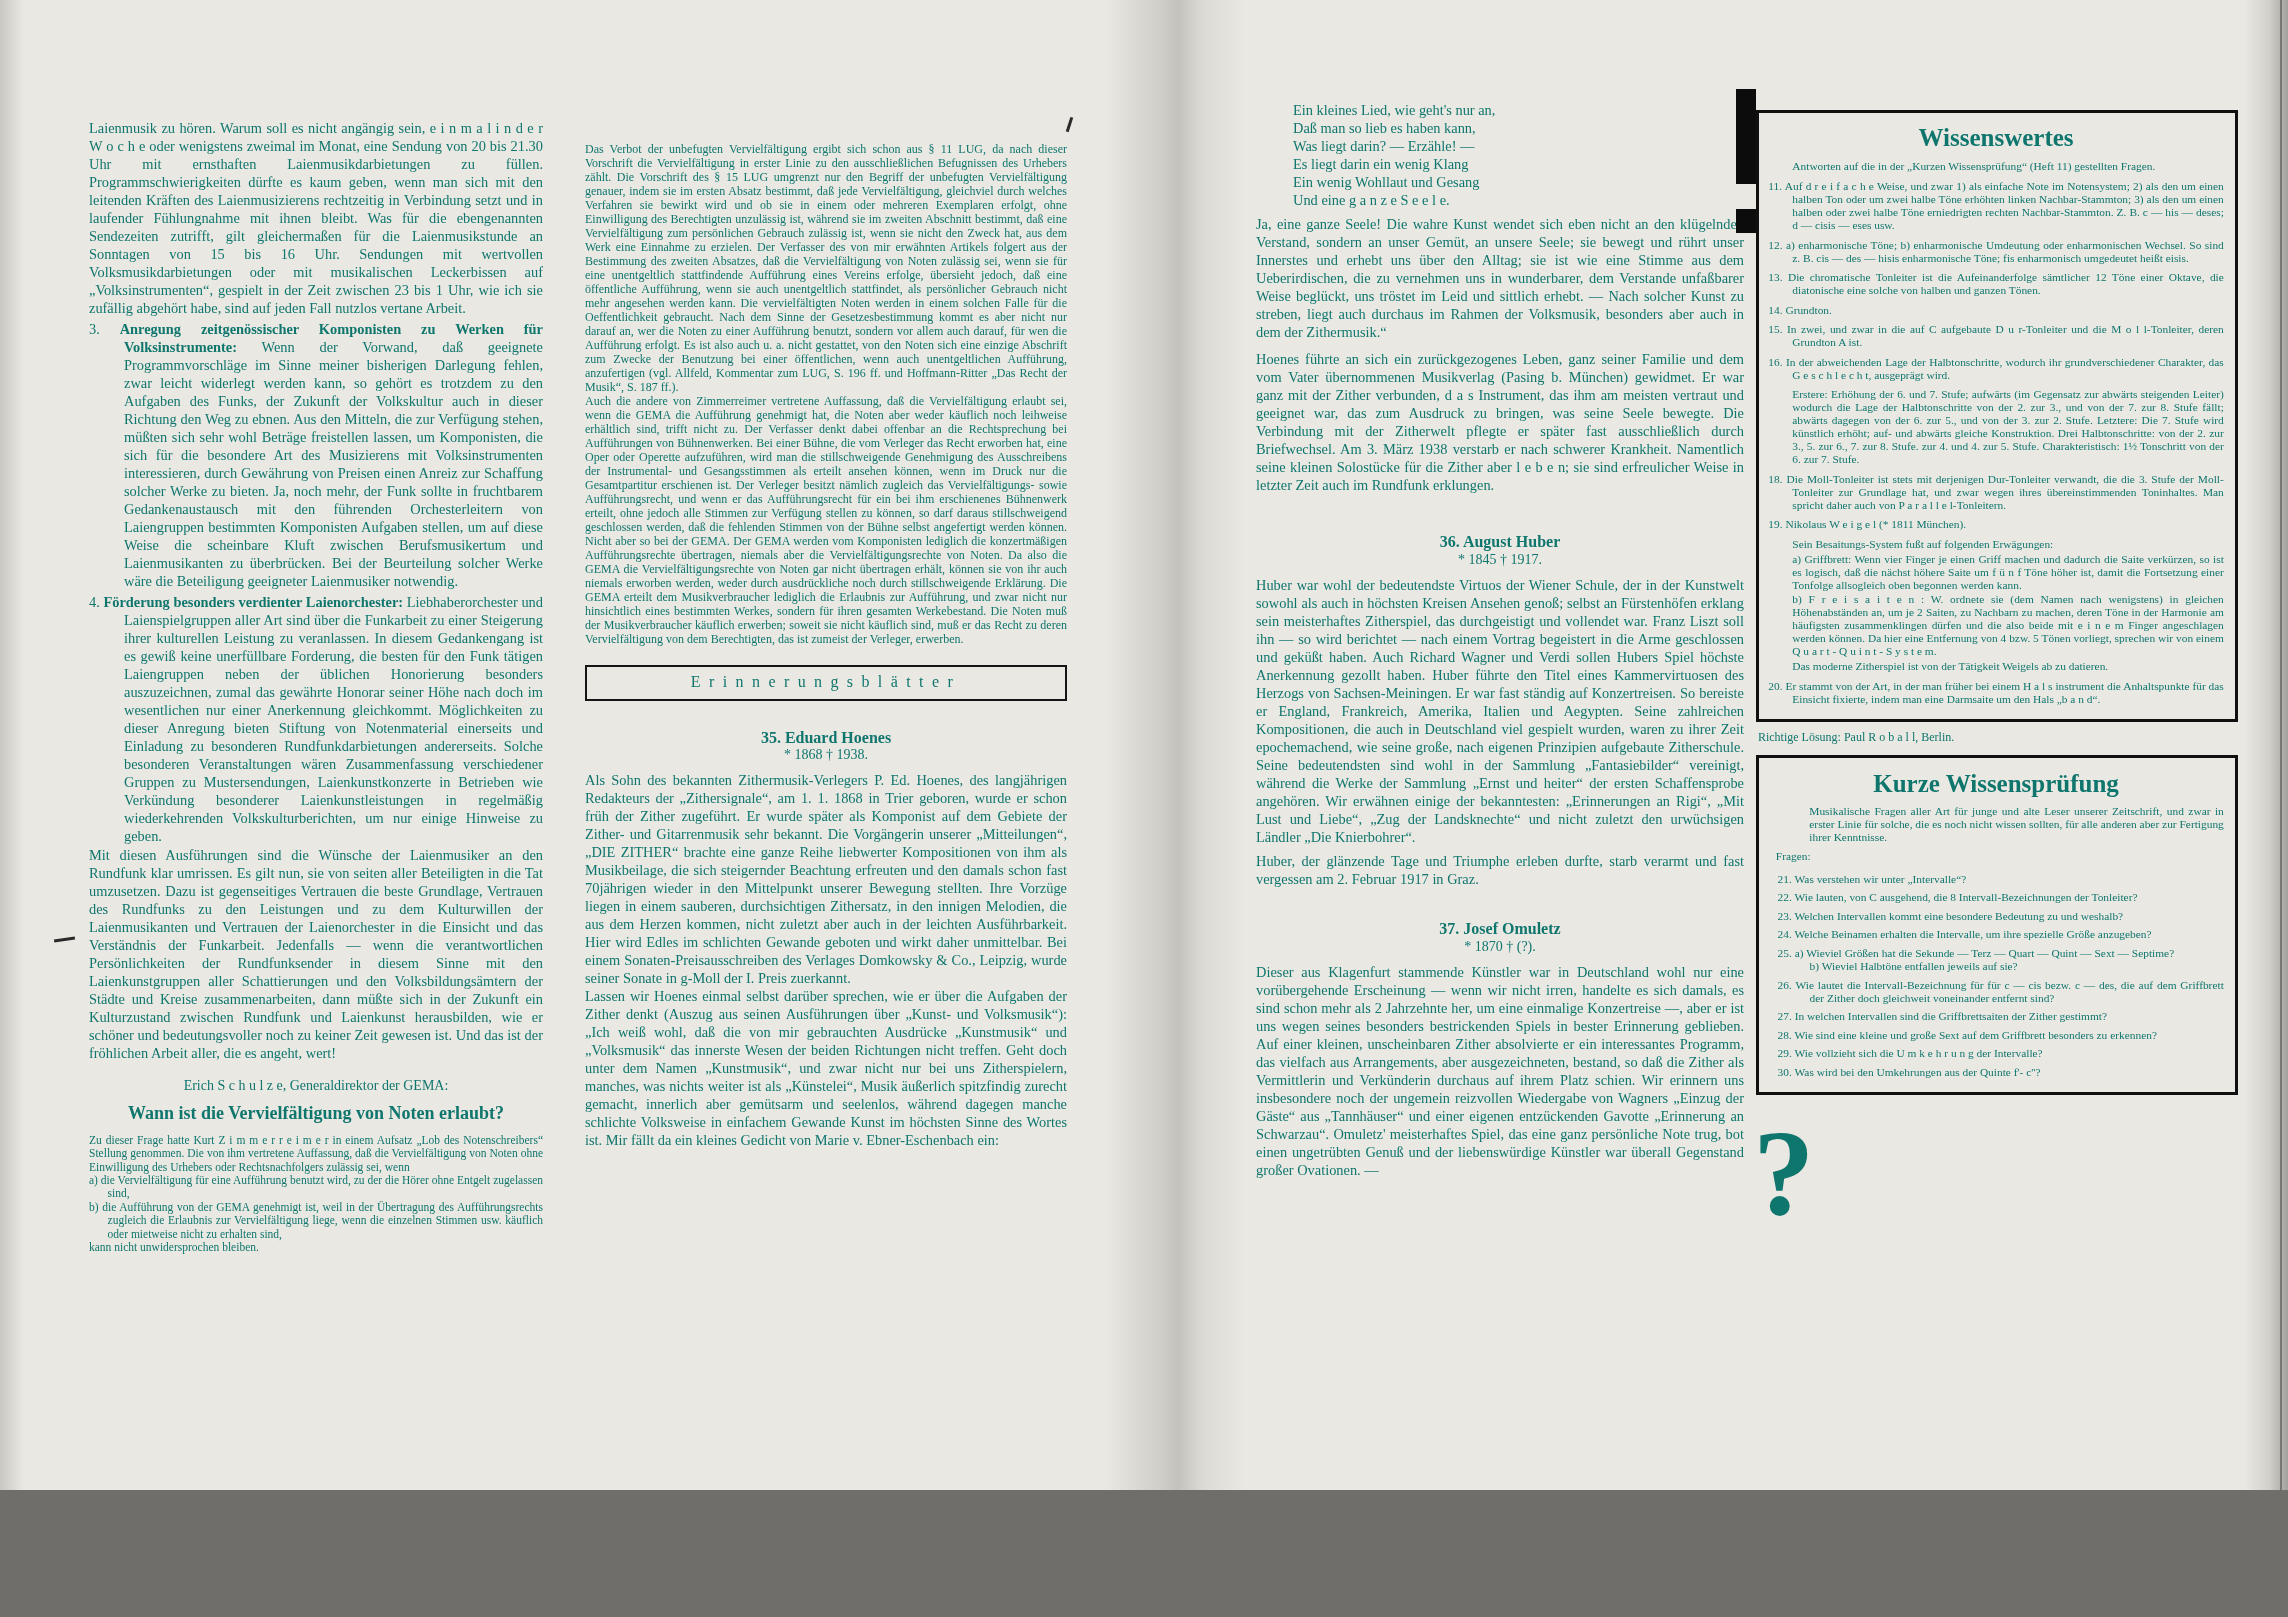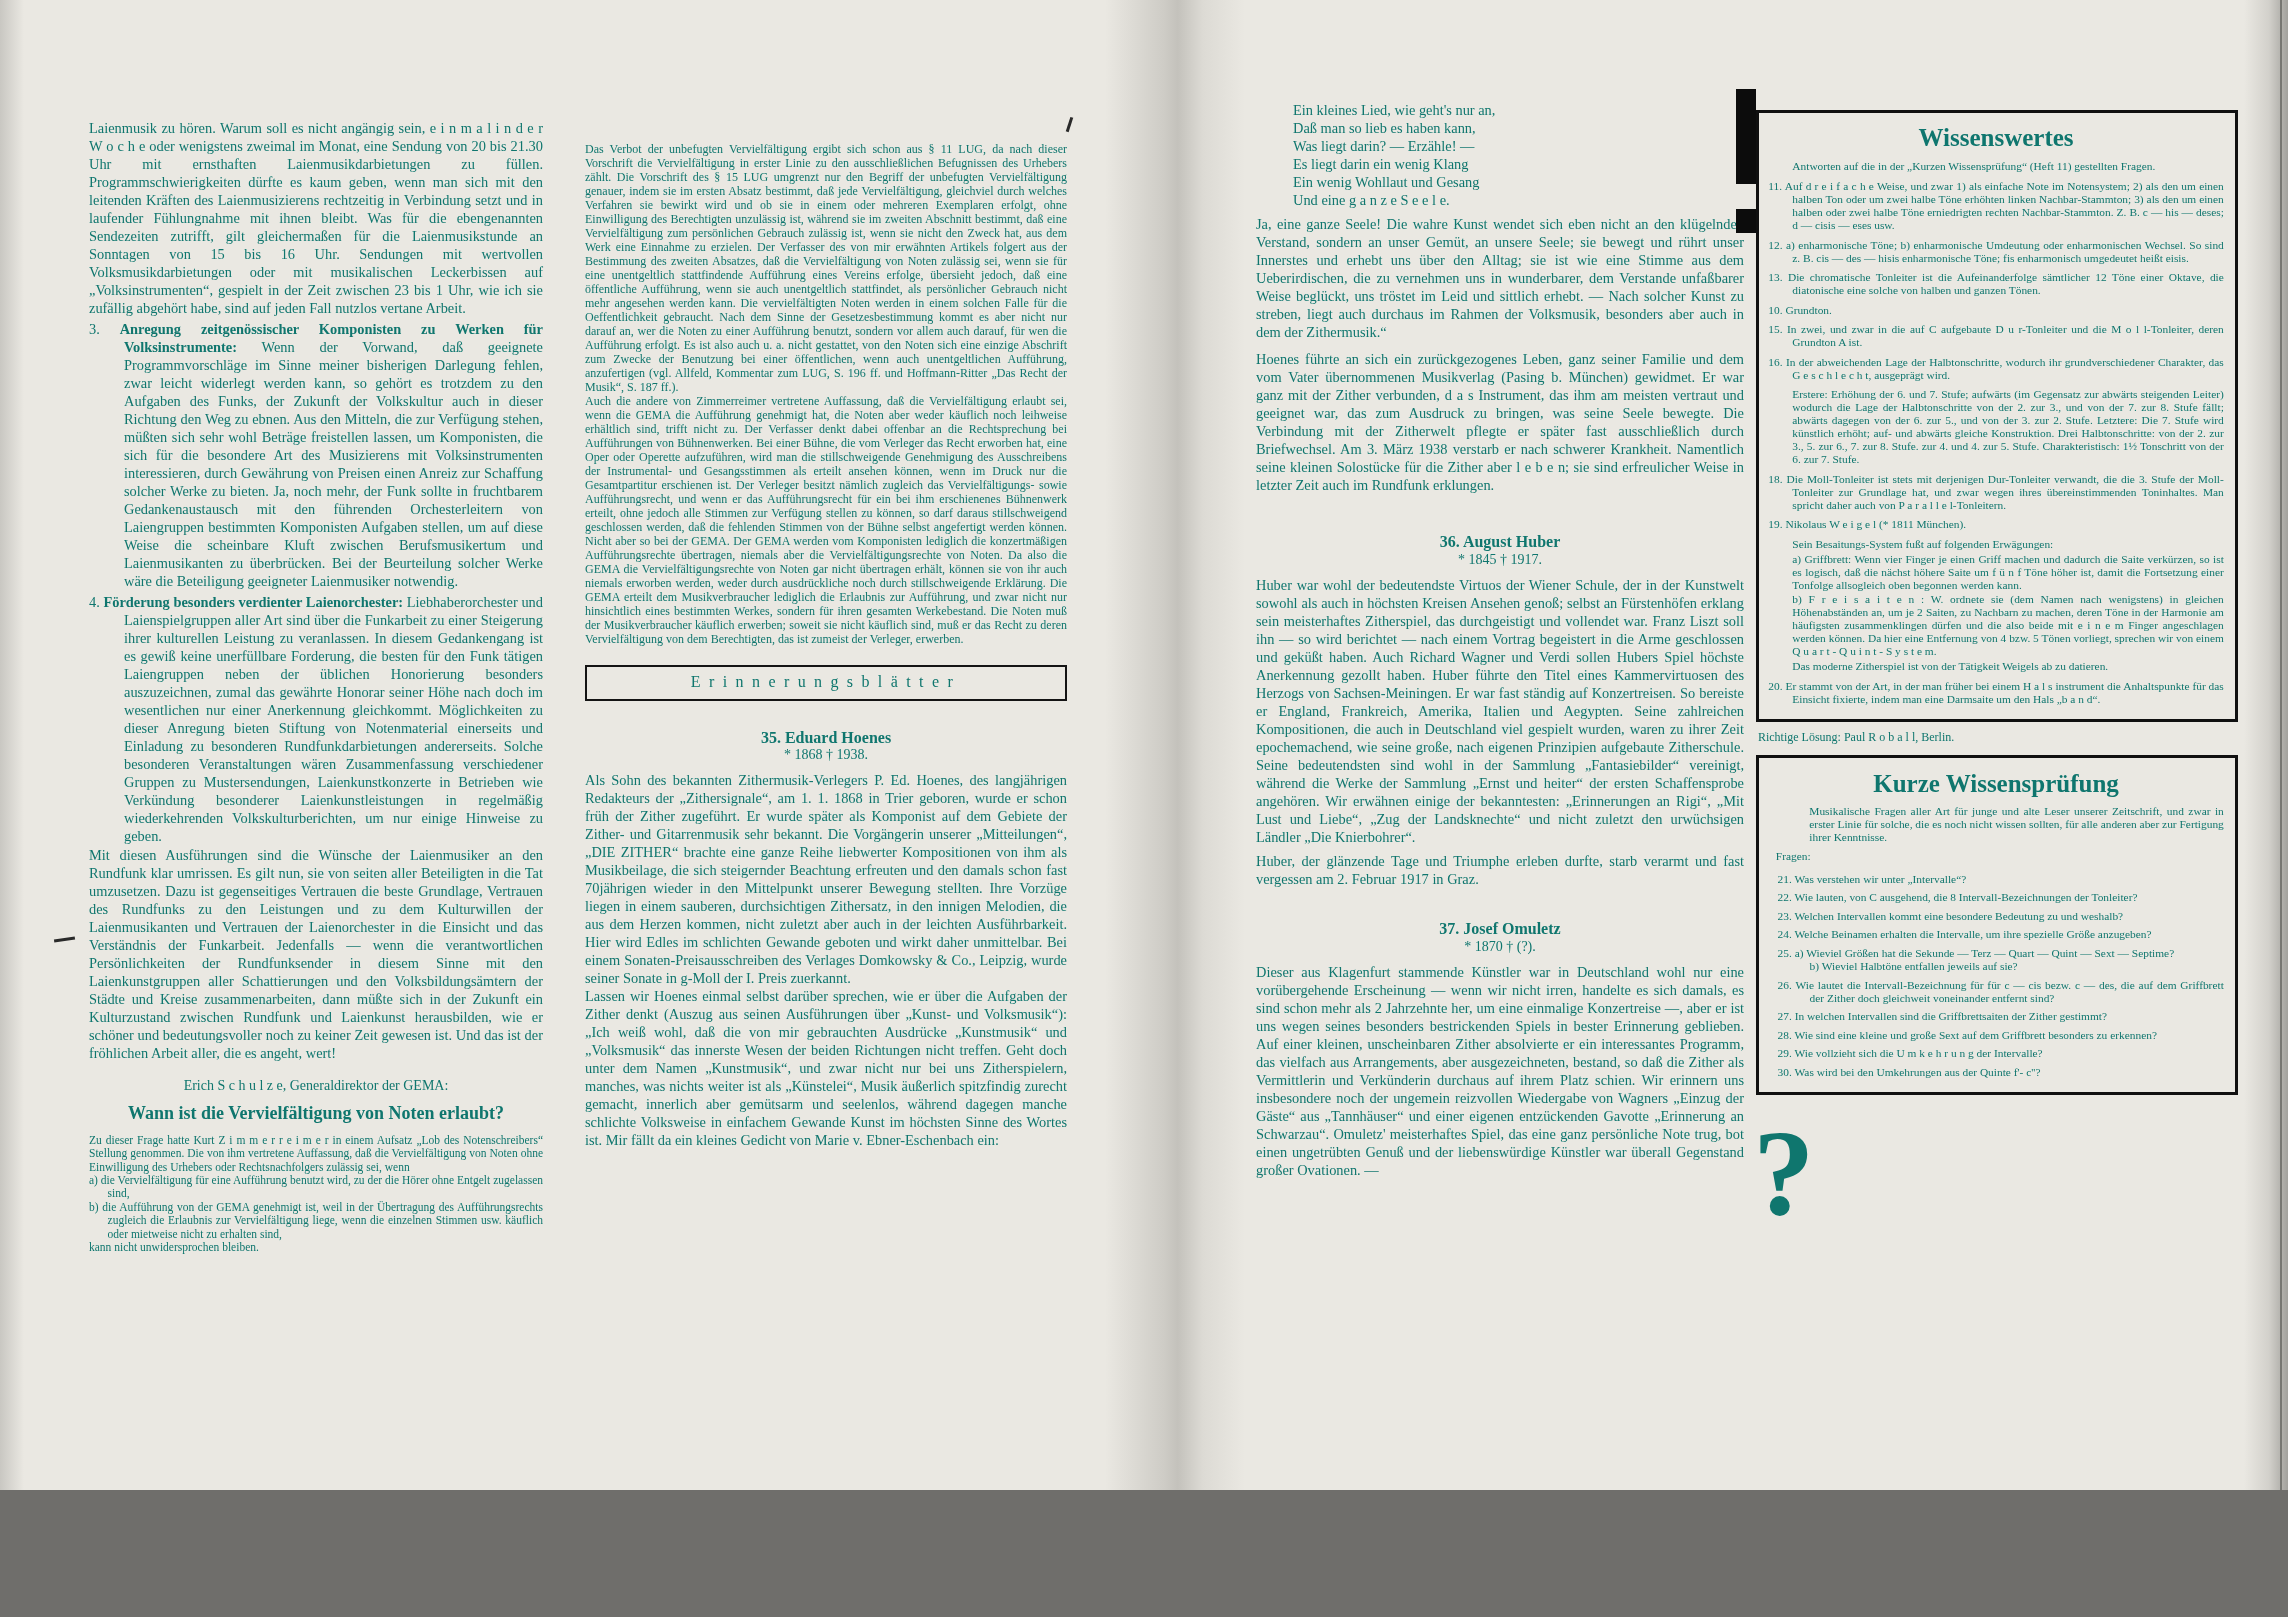--- a/index.html
+++ b/index.html
@@ -101,21 +101,21 @@
     <p>Dieser aus Klagenfurt stammende Künstler war in Deutschland wohl nur eine vorübergehende Erscheinung — wenn wir nicht irren, handelte es sich damals, es sind schon mehr als 2 Jahrzehnte her, um eine einmalige Konzertreise —, aber er ist uns wegen seines besonders bestrickenden Spiels in bester Erinnerung geblieben. Auf einer kleinen, unscheinbaren Zither absolvierte er ein interessantes Programm, das vielfach aus Arrangements, aber ausgezeichneten, bestand, so daß die Zither als Vermittlerin und Verkünderin durchaus auf ihrem Platz schien. Wir erinnern uns insbesondere noch der ungemein reizvollen Wiedergabe von Wagners „Einzug der Gäste“ aus „Tannhäuser“ und einer eigenen entzückenden Gavotte „Erinnerung an Schwarzau“. Omuletz' meisterhaftes Spiel, das eine ganz persönliche Note trug, bot einen ungetrübten Genuß und der liebenswürdige Künstler war überall Gegenstand großer Ovationen. —</p>
   </div>
 
   <div class="col" style="left:1756px;top:110px;width:482px;">
     <div class="wbox">
       <h2 class="wtitle">Wissenswertes</h2>
       <p class="wintro tiny">Antworten auf die in der „Kurzen Wissensprüfung“ (Heft 11) gestellten Fragen.</p>
       <p class="witem tiny"><span>11.</span> <span>Auf d r e i f a c h e Weise, und zwar 1) als einfache Note im Notensystem; 2) als den um einen halben Ton oder um zwei halbe Töne erhöhten linken Nachbar-Stammton; 3) als den um einen halben oder zwei halbe Töne erniedrigten rechten Nachbar-Stammton. Z. B. c — his — deses; d — cisis — eses usw.</span></p>
       <p class="witem tiny"><span>12.</span> <span>a) enharmonische Töne; b) enharmonische Umdeutung oder enharmonischen Wechsel. So sind z. B. cis — des — hisis enharmonische Töne; fis enharmonisch umgedeutet heißt eisis.</span></p>
       <p class="witem tiny"><span>13.</span> <span>Die chromatische Tonleiter ist die Aufeinanderfolge sämtlicher 12 Töne einer Oktave, die diatonische eine solche von halben und ganzen Tönen.</span></p>
-      <p class="witem tiny"><span>10.</span> <span>Grundton.</span></p>
+      <p class="witem tiny"><span>14.</span> <span>Grundton.</span></p>
       <p class="witem tiny"><span>15.</span> <span>In zwei, und zwar in die auf C aufgebaute D u r-Tonleiter und die M o l l-Tonleiter, deren Grundton A ist.</span></p>
       <p class="witem tiny"><span>16.</span> <span>In der abweichenden Lage der Halbtonschritte, wodurch ihr grundverschiedener Charakter, das G e s c h l e c h t, ausgeprägt wird.</span></p>
       <p class="wcont tiny">Erstere: Erhöhung der 6. und 7. Stufe; aufwärts (im Gegensatz zur abwärts steigenden Leiter) wodurch die Lage der Halbtonschritte von der 2. zur 3., und von der 7. zur 8. Stufe fällt; abwärts dagegen von der 6. zur 5., und von der 3. zur 2. Stufe. Letztere: Die 7. Stufe wird künstlich erhöht; auf- und abwärts gleiche Konstruktion. Drei Halbtonschritte: von der 2. zur 3., 5. zur 6., 7. zur 8. Stufe. zur 4. und 4. zur 5. Stufe. Charakteristisch: 1½ Tonschritt von der 6. zur 7. Stufe.</p>
       <p class="witem tiny"><span>18.</span> <span>Die Moll-Tonleiter ist stets mit derjenigen Dur-Tonleiter verwandt, die die 3. Stufe der Moll-Tonleiter zur Grundlage hat, und zwar wegen ihres übereinstimmenden Toninhaltes. Man spricht daher auch von P a r a l l e l-Tonleitern.</span></p>
       <p class="witem tiny"><span>19.</span> <span>Nikolaus W e i g e l (* 1811 München).</span></p>
       <p class="wcont tiny" style="margin-bottom:1.9px;">Sein Besaitungs-System fußt auf folgenden Erwägungen:</p>
       <p class="wcont tiny" style="margin-bottom:1.9px;">a) Griffbrett: Wenn vier Finger je einen Griff machen und dadurch die Saite verkürzen, so ist es logisch, daß die nächst höhere Saite um f ü n f Töne höher ist, damit die Fortsetzung einer Tonfolge allsogleich oben begonnen werden kann.</p>
       <p class="wcont tiny" style="margin-bottom:1.9px;">b) F r e i s a i t e n : W. ordnete sie (dem Namen nach wenigstens) in gleichen Höhenabständen an, um je 2 Saiten, zu Nachbarn zu machen, deren Töne in der Harmonie am häufigsten zusammenklingen dürfen und die also beide mit e i n e m Finger angeschlagen werden können. Da hier eine Entfernung von 4 bzw. 5 Tönen vorliegt, sprechen wir von einem Q u a r t - Q u i n t - S y s t e m.</p>
       <p class="wcont tiny">Das moderne Zitherspiel ist von der Tätigkeit Weigels ab zu datieren.</p>
       <p class="witem tiny" style="margin-bottom:0;"><span>20.</span> <span>Er stammt von der Art, in der man früher bei einem H a l s instrument die Anhaltspunkte für das Einsicht fixierte, indem man eine Darmsaite um den Hals „b a n d“.</span></p>

